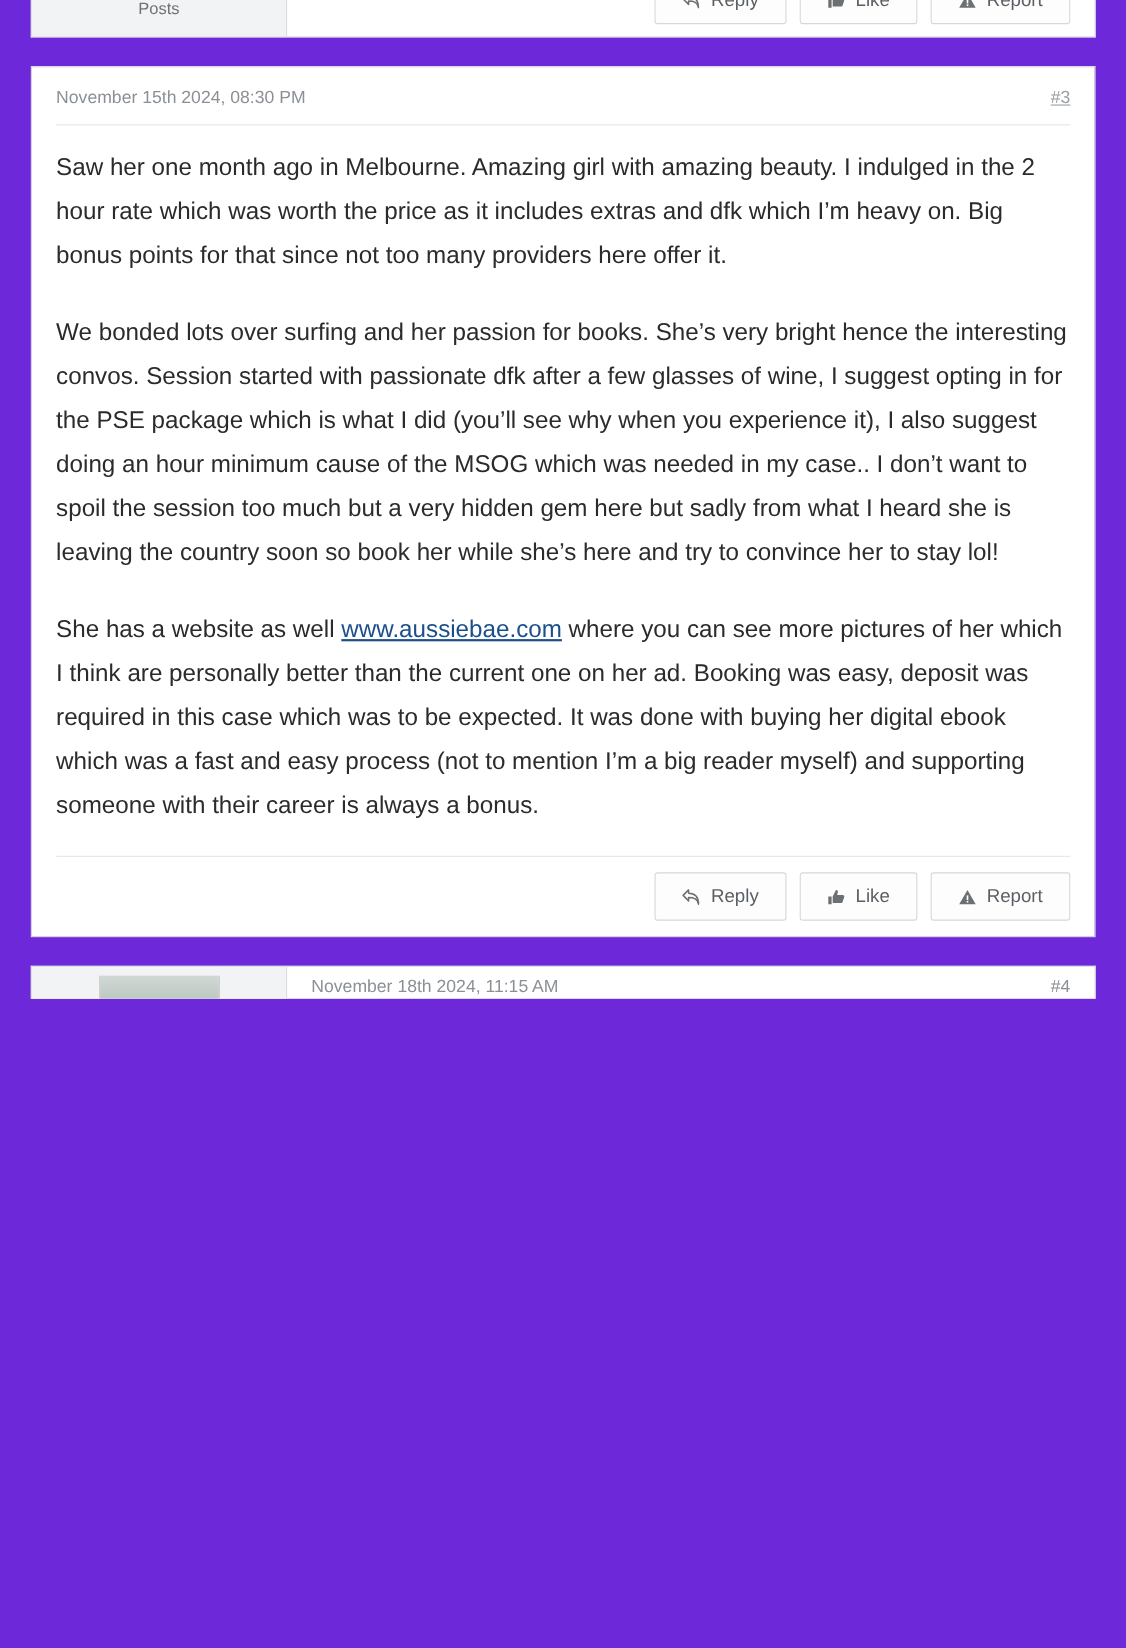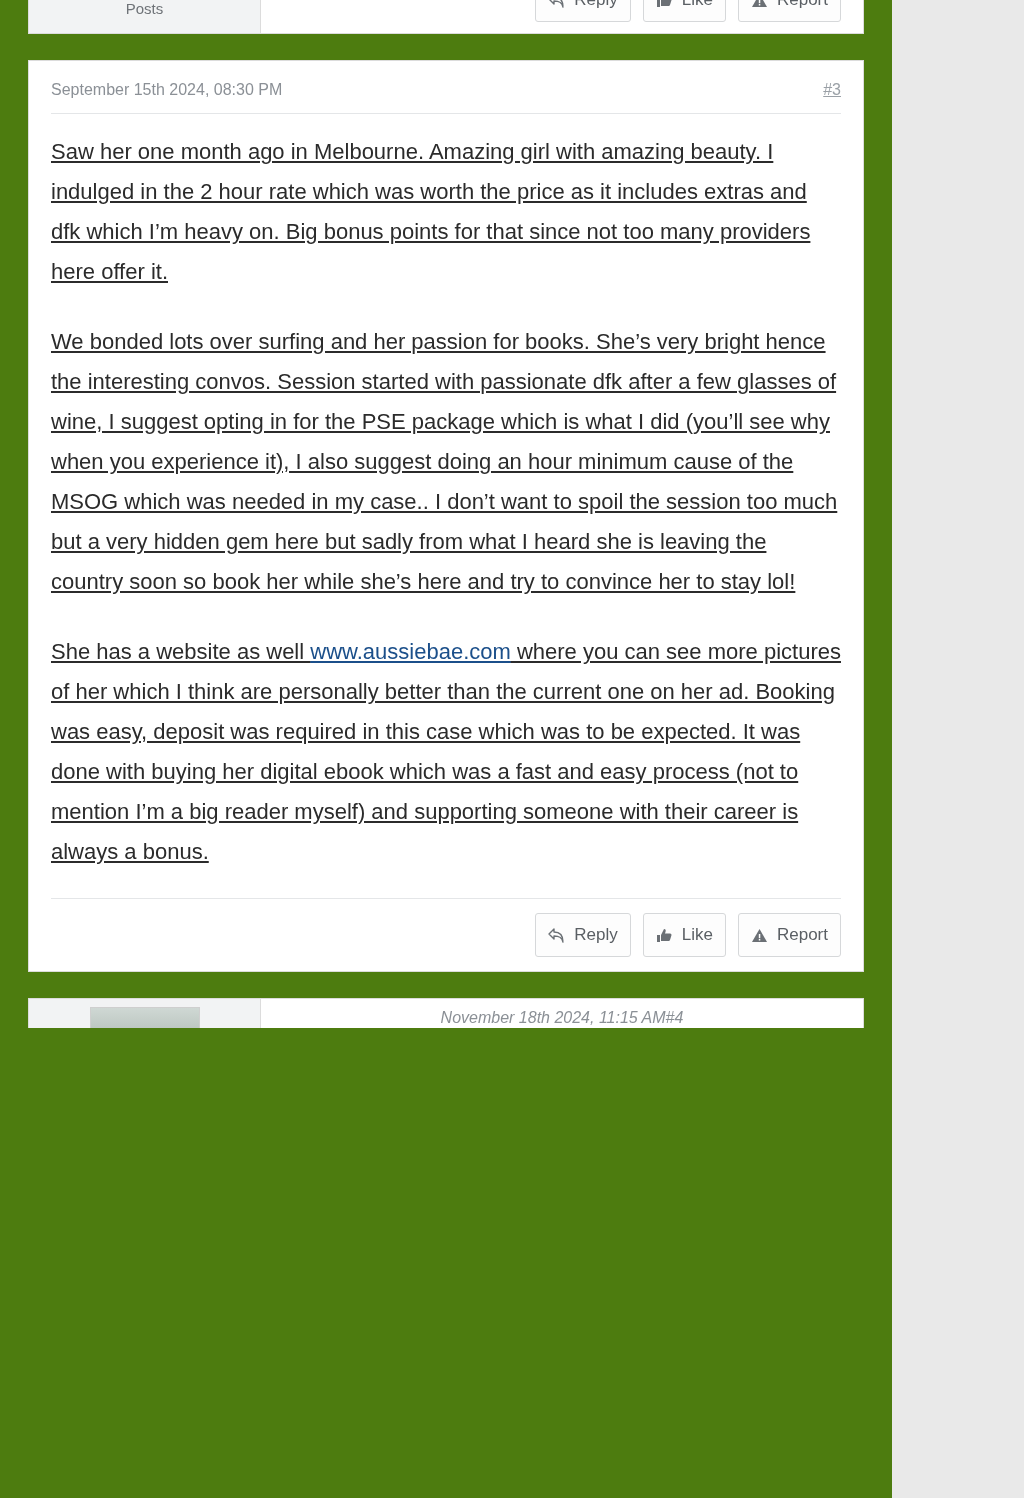--- a/index.html
+++ b/index.html
@@ -4,24 +4,24 @@
 <style>
   * { box-sizing: border-box; }
   html, body {
     margin: 0;
     padding: 0;
     background: #e9e9e9;
     font-family: "Liberation Sans", sans-serif;
     width: 1024px;
   }
   .page {
-    width: 892px;
+    width: 1024px;
     min-height: 1498px;
     position: relative;
-    background: #4d7c0f;
+    background: #6d28d9;
     overflow: hidden;
   }
 
   
   .post {
     background: #ffffff;
     border: 1px solid #dcdcdc;
     display: flex;
     margin: 0 28px;
   }
@@ -119,21 +119,21 @@
   }
   .post-num { color: #9aa0a6; font-size: 16px; }
 
   
   .post-body {
     padding-top: 18px;
     color: #2b2b2b;
     font-size: 22px;
     line-height: 40px;
   }
-  .post-body p { margin: 0 0 30px 0; text-decoration: underline; }
+  .post-body p { margin: 0 0 30px 0; }
   .post-body p:last-child { margin-bottom: 0; }
   .post-body a {
     color: #1b4f8a;
     text-decoration: underline;
   }
   .post-body .strong { font-weight: bold; }
 
   
   .post-actions {
     margin-top: 26px;
@@ -143,21 +143,21 @@
     justify-content: flex-end;
     gap: 12px;
   }
   .btn {
     border: 1px solid #d6d8da;
     background: #fdfdfd;
     color: #5a5f64;
     font-size: 17px;
     font-family: "Liberation Sans", sans-serif;
     border-radius: 3px;
-    padding: 11px 12px;
+    padding: 11px 24px;
     display: inline-flex;
     align-items: center;
     gap: 9px;
     cursor: pointer;
     text-align: right;
   }
   .btn svg { display: block; }
 
   
   .post-top {
@@ -209,24 +209,23 @@
   }
   .post-bottom .mini-av {
     width: 110px; height: 60px; margin: 0 auto;
     background: linear-gradient(#cfd8d4 0%, #b9c3bd 45%, #6d7164 100%);
     border: 1px solid #cfcfcf;
   }
   .post-bottom .main {
     flex: 1;
     padding: 10px 22px 0 22px;
     display: flex;
-    justify-content: center;
+    justify-content: space-between;
     color: #8b9096;
     font-size: 16px;
-    font-style: italic;
   }
 </style>
 </head>
 <body>
 
 <div class="page">
 
   <div class="post-top">
     <div class="aside">
       <span>Posts</span>
@@ -263,21 +262,21 @@
     </div>
   </div>
 
   <div class="gap"></div>
 
   <div class="post">
 
 
     <div class="post-main">
       <div class="post-head">
-        <span>September 15th 2024, 08:30 PM</span>
+        <span>November 15th 2024, 08:30 PM</span>
         <a class="post-num" href="#">#3</a>
       </div>
 
       <div class="post-body">
         <p>Saw her one month ago in Melbourne. Amazing girl with amazing beauty. I indulged in the 2 hour rate which was worth the price as it includes extras and dfk which I’m heavy on. Big bonus points for that since not too many providers here offer it.</p>
         <p>We bonded lots over surfing and her passion for books. She’s very bright hence the interesting convos. Session started with passionate dfk after a few glasses of wine, I suggest opting in for the PSE package which is what I did (you’ll see why when you experience it), I also suggest doing an hour minimum cause of the MSOG which was needed in my case.. I don’t want to spoil the session too much but a very hidden gem here but sadly from what I heard she is leaving the country soon so book her while she’s here and try to convince her to stay lol!</p>
         <p>
           <span>She has a website as well </span><a href="#">www.aussiebae.com</a><span> where you can see more pictures of her which I think are personally better than the current one on her ad. Booking was easy, deposit was required in this case which was to be expected. It was done with buying her digital ebook which was a fast and easy process (not to mention I’m a big reader myself) and supporting someone with their career is always a bonus.</span>
         </p>
       </div>

